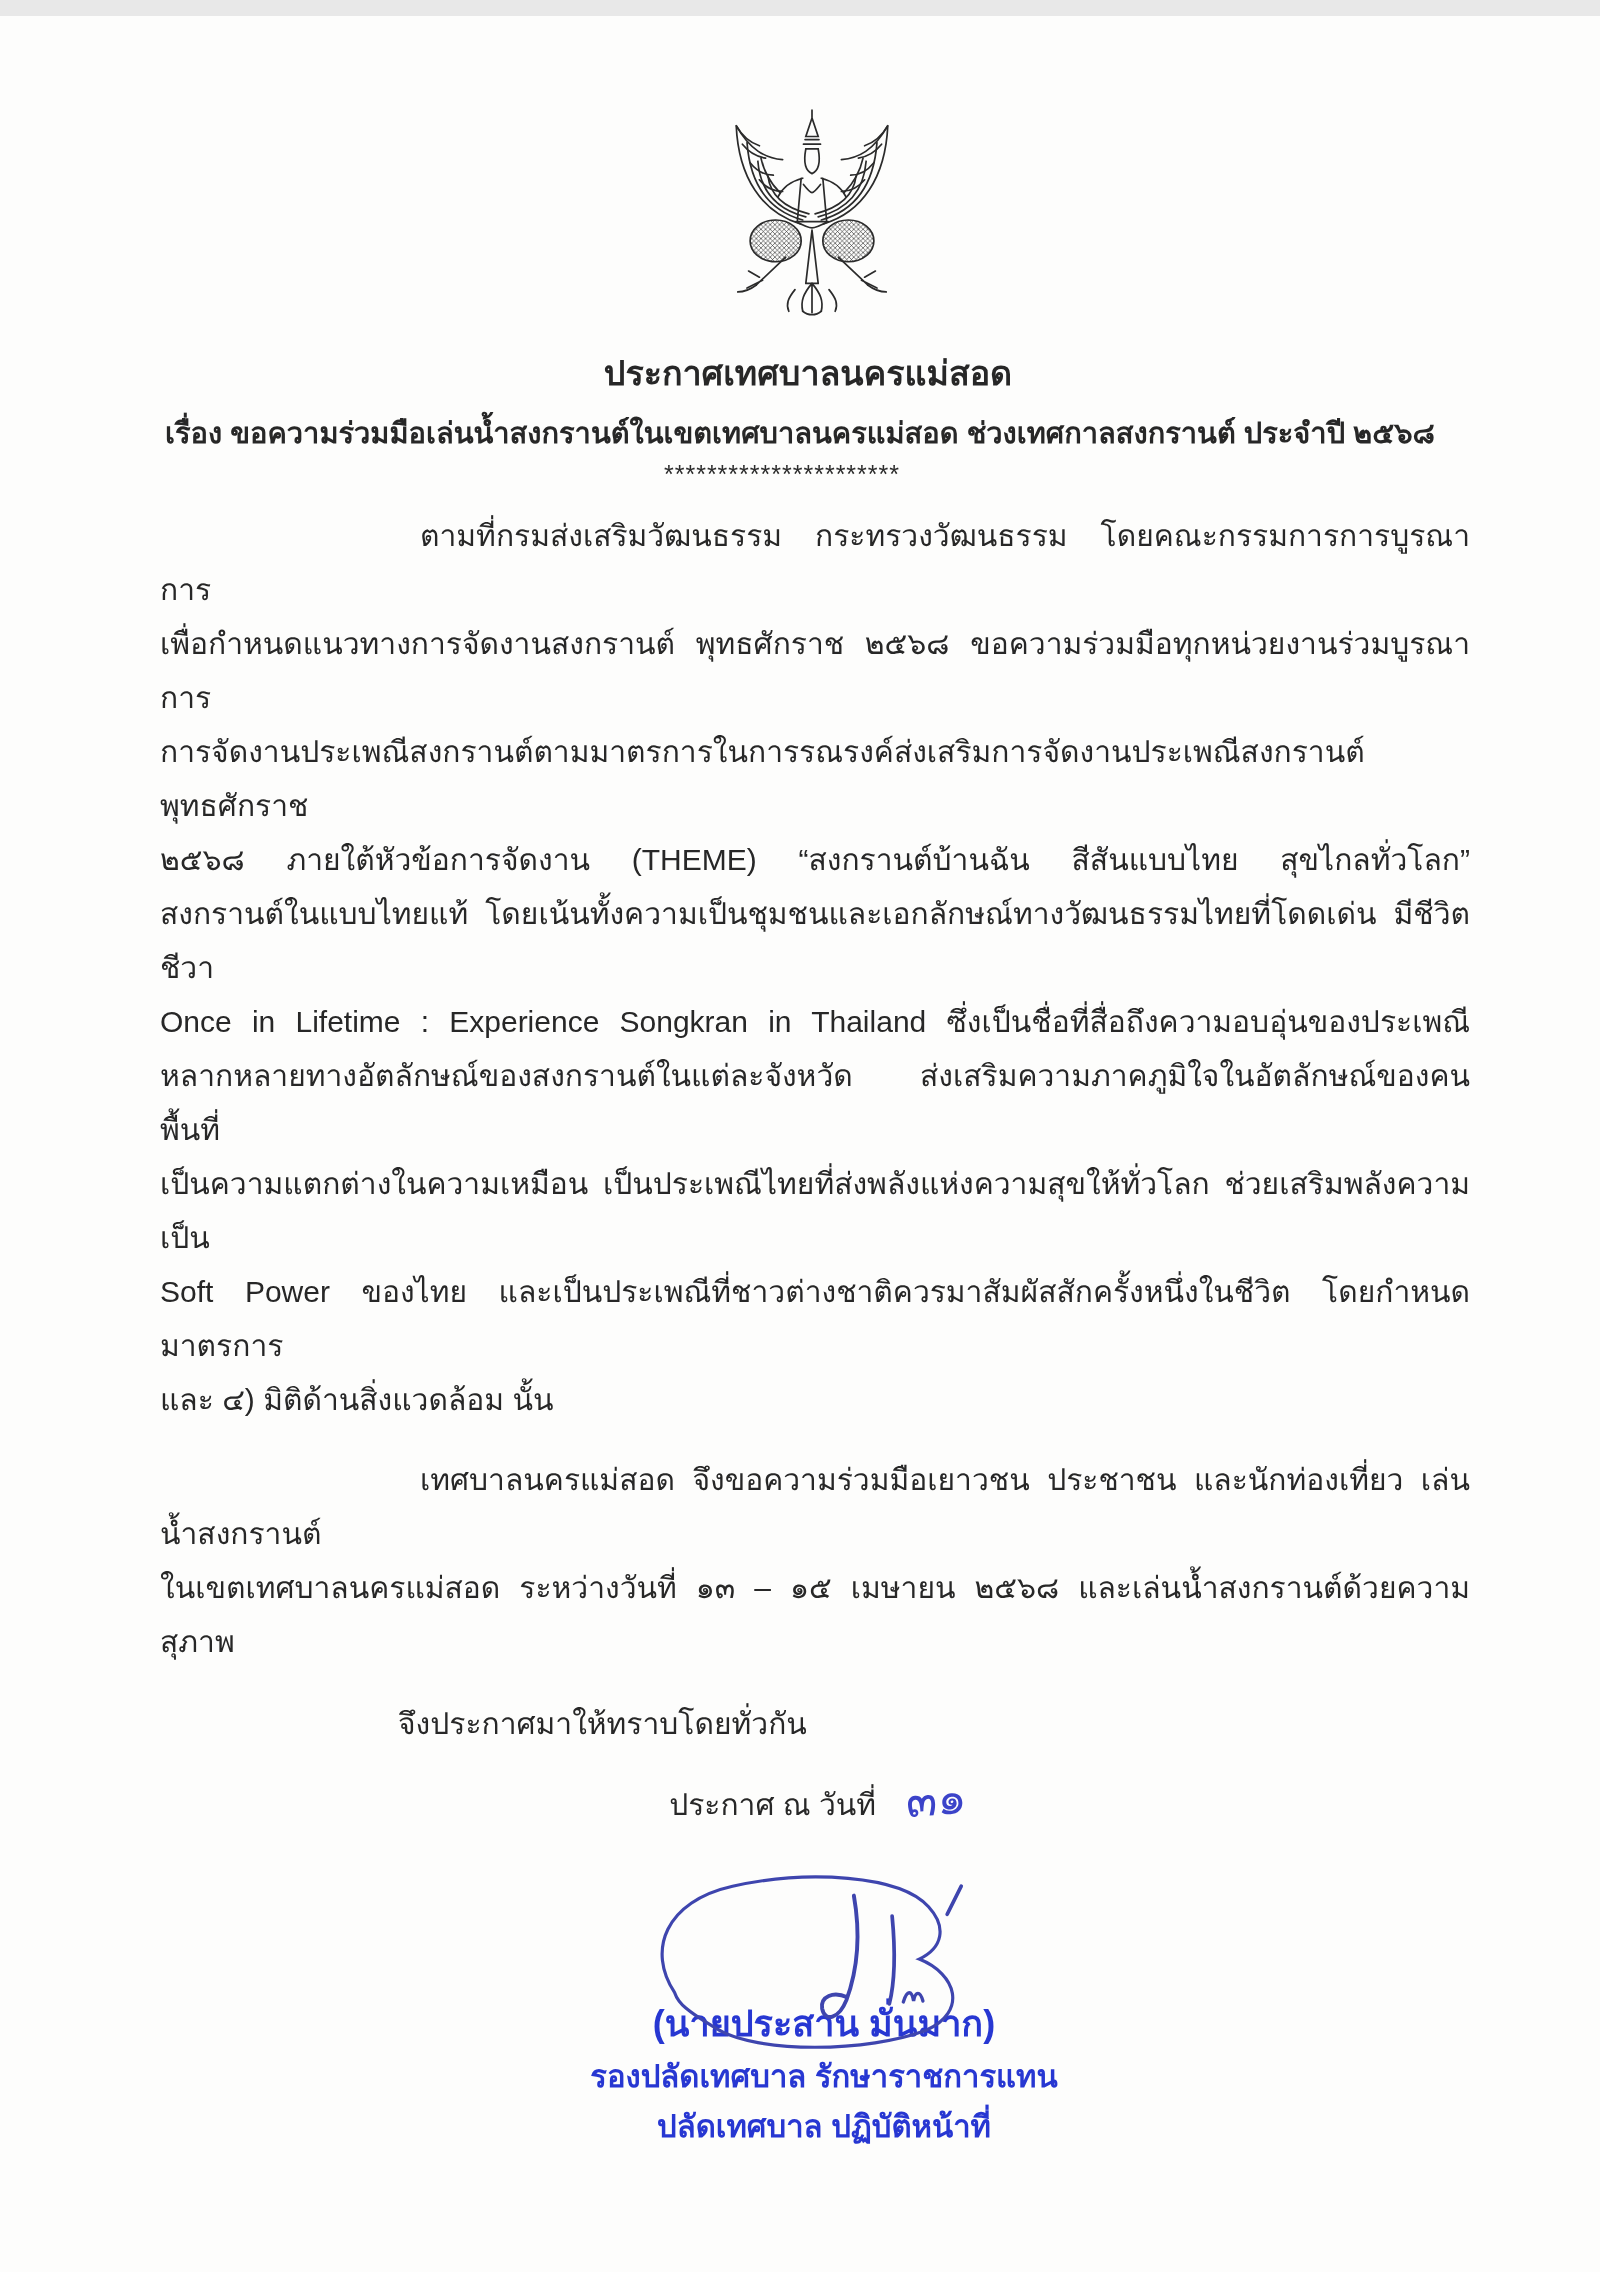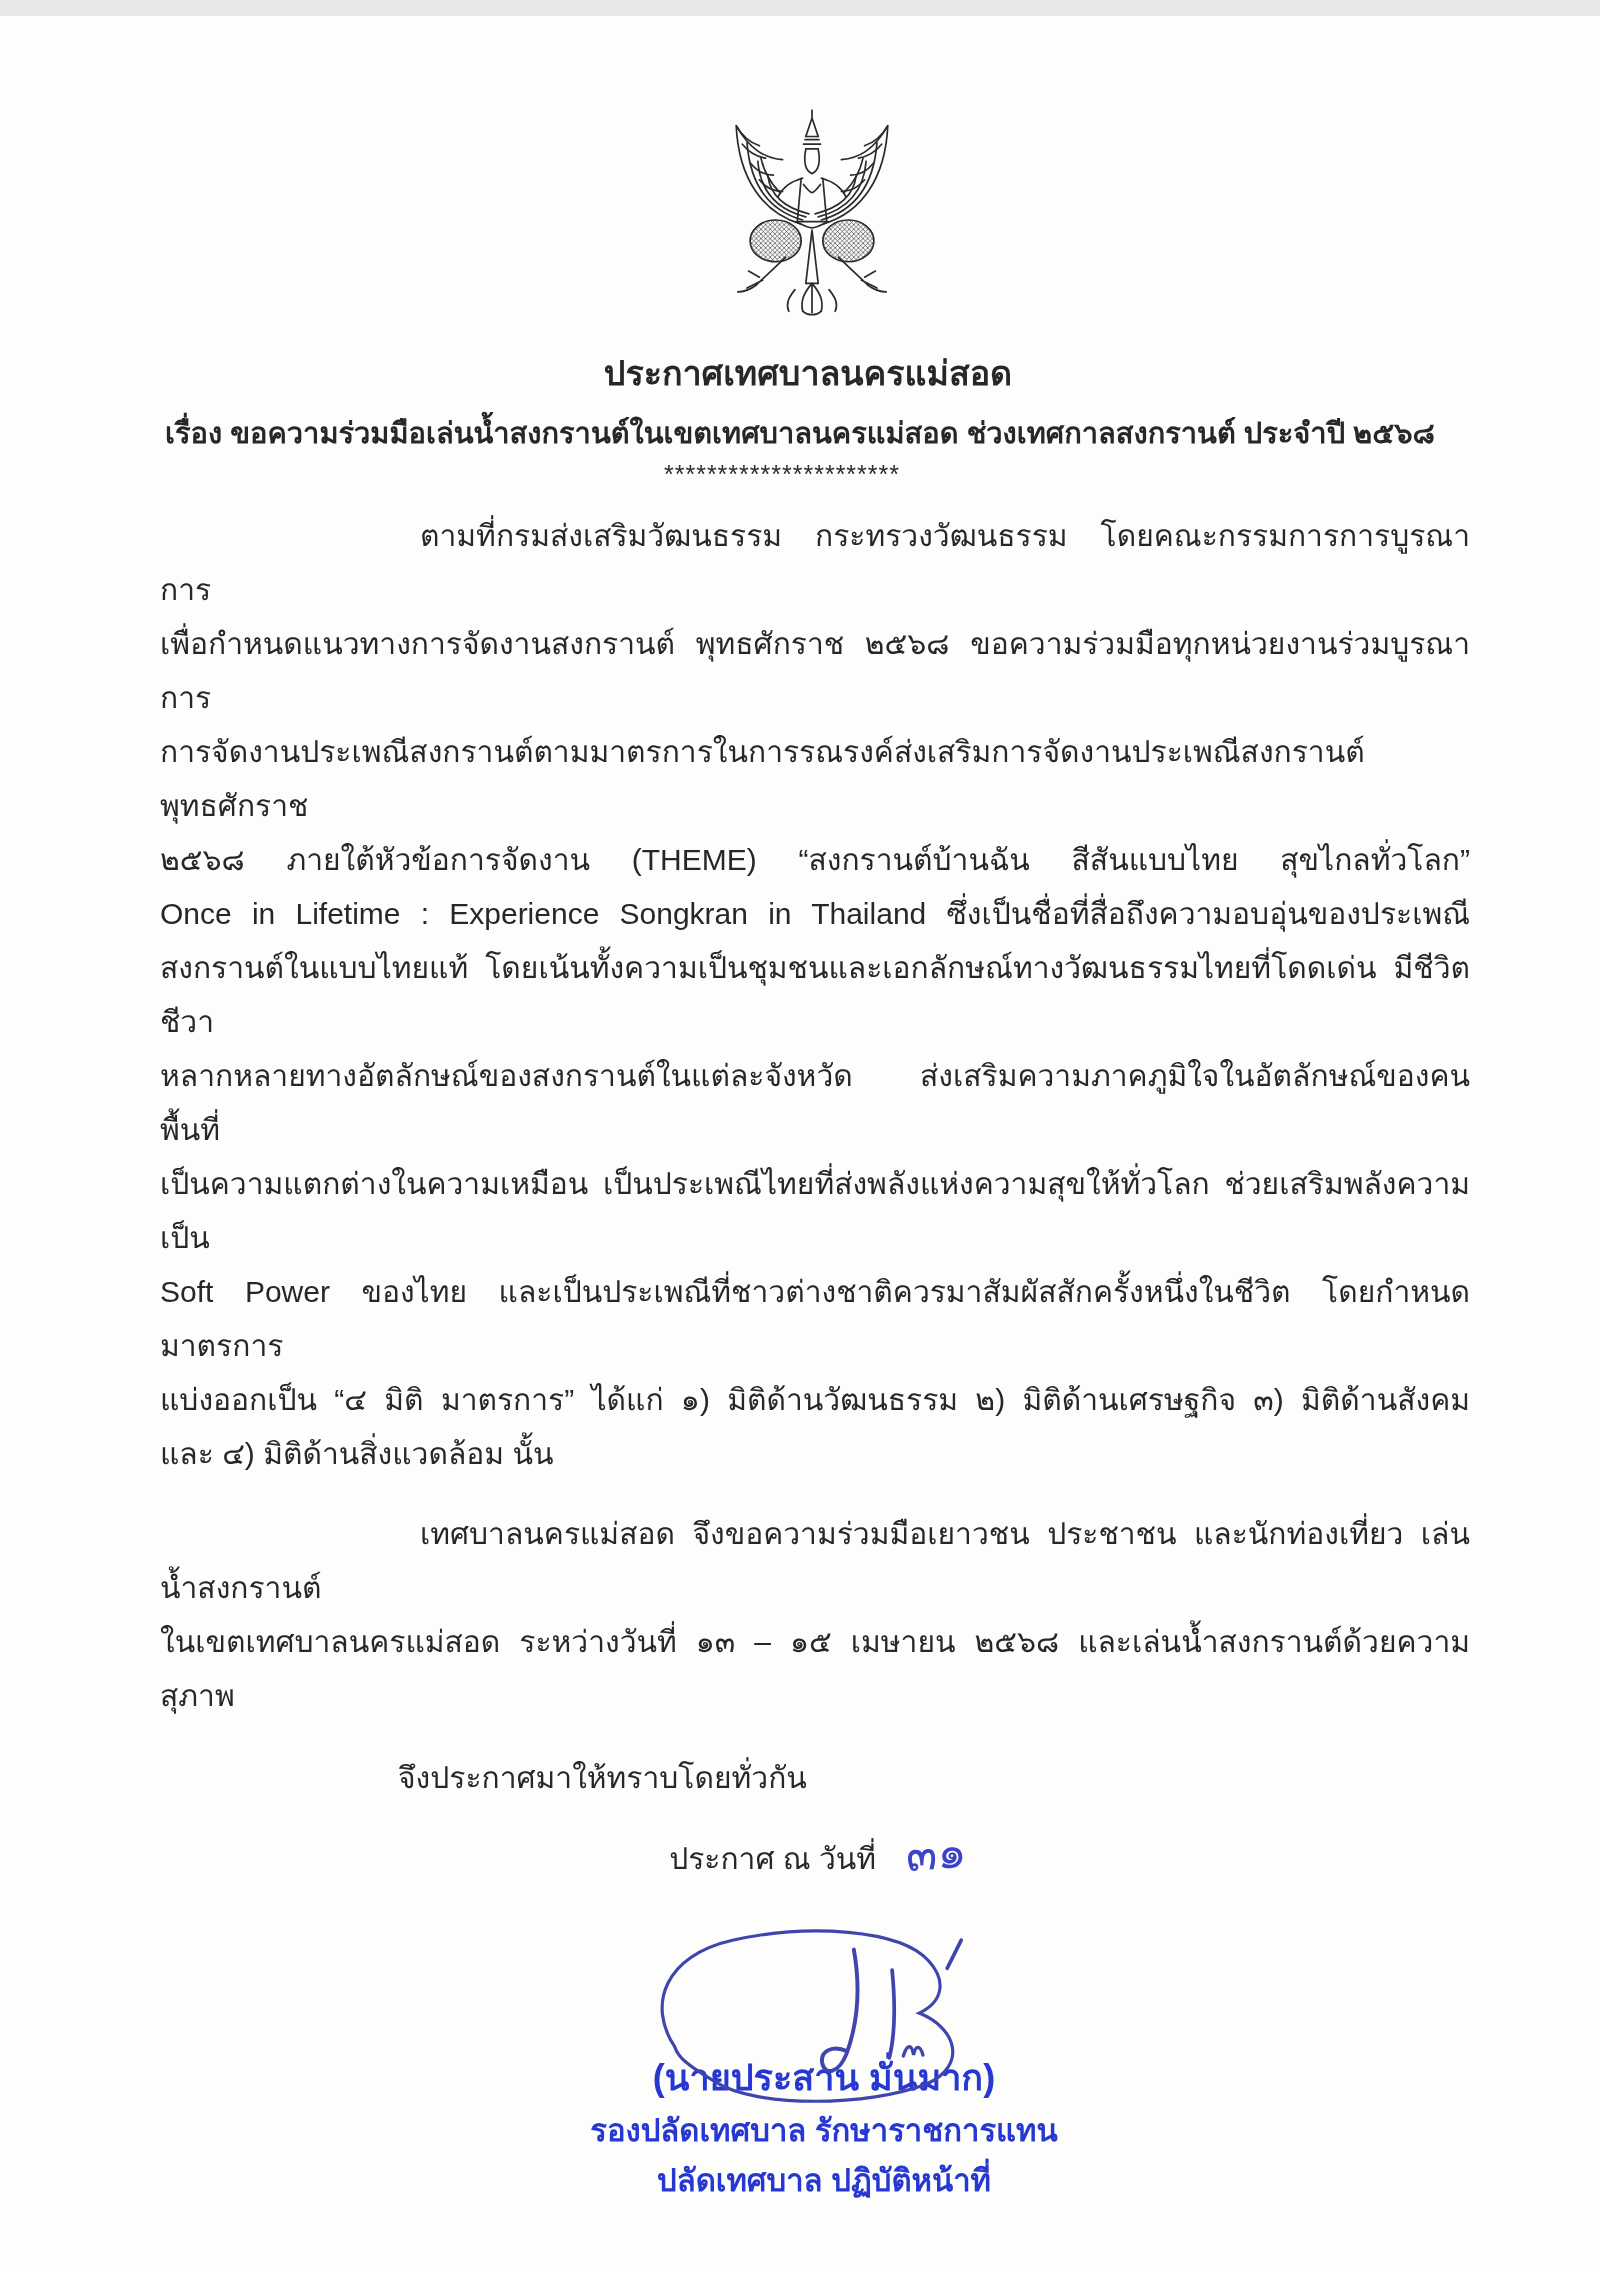--- a/index.html
+++ b/index.html
@@ -107,26 +107,25 @@
   <div class="doc-title">ประกาศเทศบาลนครแม่สอด</div>
   <div class="doc-subject">เรื่อง ขอความร่วมมือเล่นน้ำสงกรานต์ในเขตเทศบาลนครแม่สอด ช่วงเทศกาลสงกรานต์ ประจำปี ๒๕๖๘</div>
   <div class="divider">**********************</div>
 
   <div class="body-block">
     <div class="para">
         <div class="line">ตามที่กรมส่งเสริมวัฒนธรรม กระทรวงวัฒนธรรม โดยคณะกรรมการการบูรณาการ</div>
         <div class="line">เพื่อกำหนดแนวทางการจัดงานสงกรานต์ พุทธศักราช ๒๕๖๘ ขอความร่วมมือทุกหน่วยงานร่วมบูรณาการ</div>
         <div class="line">การจัดงานประเพณีสงกรานต์ตามมาตรการในการรณรงค์ส่งเสริมการจัดงานประเพณีสงกรานต์ พุทธศักราช</div>
         <div class="line">๒๕๖๘ ภายใต้หัวข้อการจัดงาน (THEME) “สงกรานต์บ้านฉัน สีสันแบบไทย สุขไกลทั่วโลก”</div>
+        <div class="line">สงกรานต์ในแบบไทยแท้ โดยเน้นทั้งความเป็นชุมชนและเอกลักษณ์ทางวัฒนธรรมไทยที่โดดเด่น มีชีวิตชีวา</div>
         <div class="line">Once in Lifetime : Experience Songkran in Thailand ซึ่งเป็นชื่อที่สื่อถึงความอบอุ่นของประเพณี</div>
-        <div class="line">สงกรานต์ในแบบไทยแท้ โดยเน้นทั้งความเป็นชุมชนและเอกลักษณ์ทางวัฒนธรรมไทยที่โดดเด่น มีชีวิตชีวา</div>
         <div class="line">หลากหลายทางอัตลักษณ์ของสงกรานต์ในแต่ละจังหวัด ส่งเสริมความภาคภูมิใจในอัตลักษณ์ของคนพื้นที่</div>
         <div class="line">เป็นความแตกต่างในความเหมือน เป็นประเพณีไทยที่ส่งพลังแห่งความสุขให้ทั่วโลก ช่วยเสริมพลังความเป็น</div>
         <div class="line">Soft Power ของไทย และเป็นประเพณีที่ชาวต่างชาติควรมาสัมผัสสักครั้งหนึ่งในชีวิต โดยกำหนดมาตรการ</div>
-        <div class="line">แบ่งออกเป็น “๔ มิติ มาตรการ” ได้แก่ ๑) มิติด้านวัฒนธรรม ๒) มิติด้านเศรษฐกิจ ๓) มิติด้านสังคม</div>
         <div class="line">และ ๔) มิติด้านสิ่งแวดล้อม นั้น</div>
       </div>
     <div class="para">
         <div class="line">เทศบาลนครแม่สอด จึงขอความร่วมมือเยาวชน ประชาชน และนักท่องเที่ยว เล่นน้ำสงกรานต์</div>
         <div class="line">ในเขตเทศบาลนครแม่สอด ระหว่างวันที่ ๑๓ – ๑๕ เมษายน ๒๕๖๘ และเล่นน้ำสงกรานต์ด้วยความสุภาพ</div>
       </div>
     <div class="closing">จึงประกาศมาให้ทราบโดยทั่วกัน</div>
   </div>
 
   <div class="dateline">

